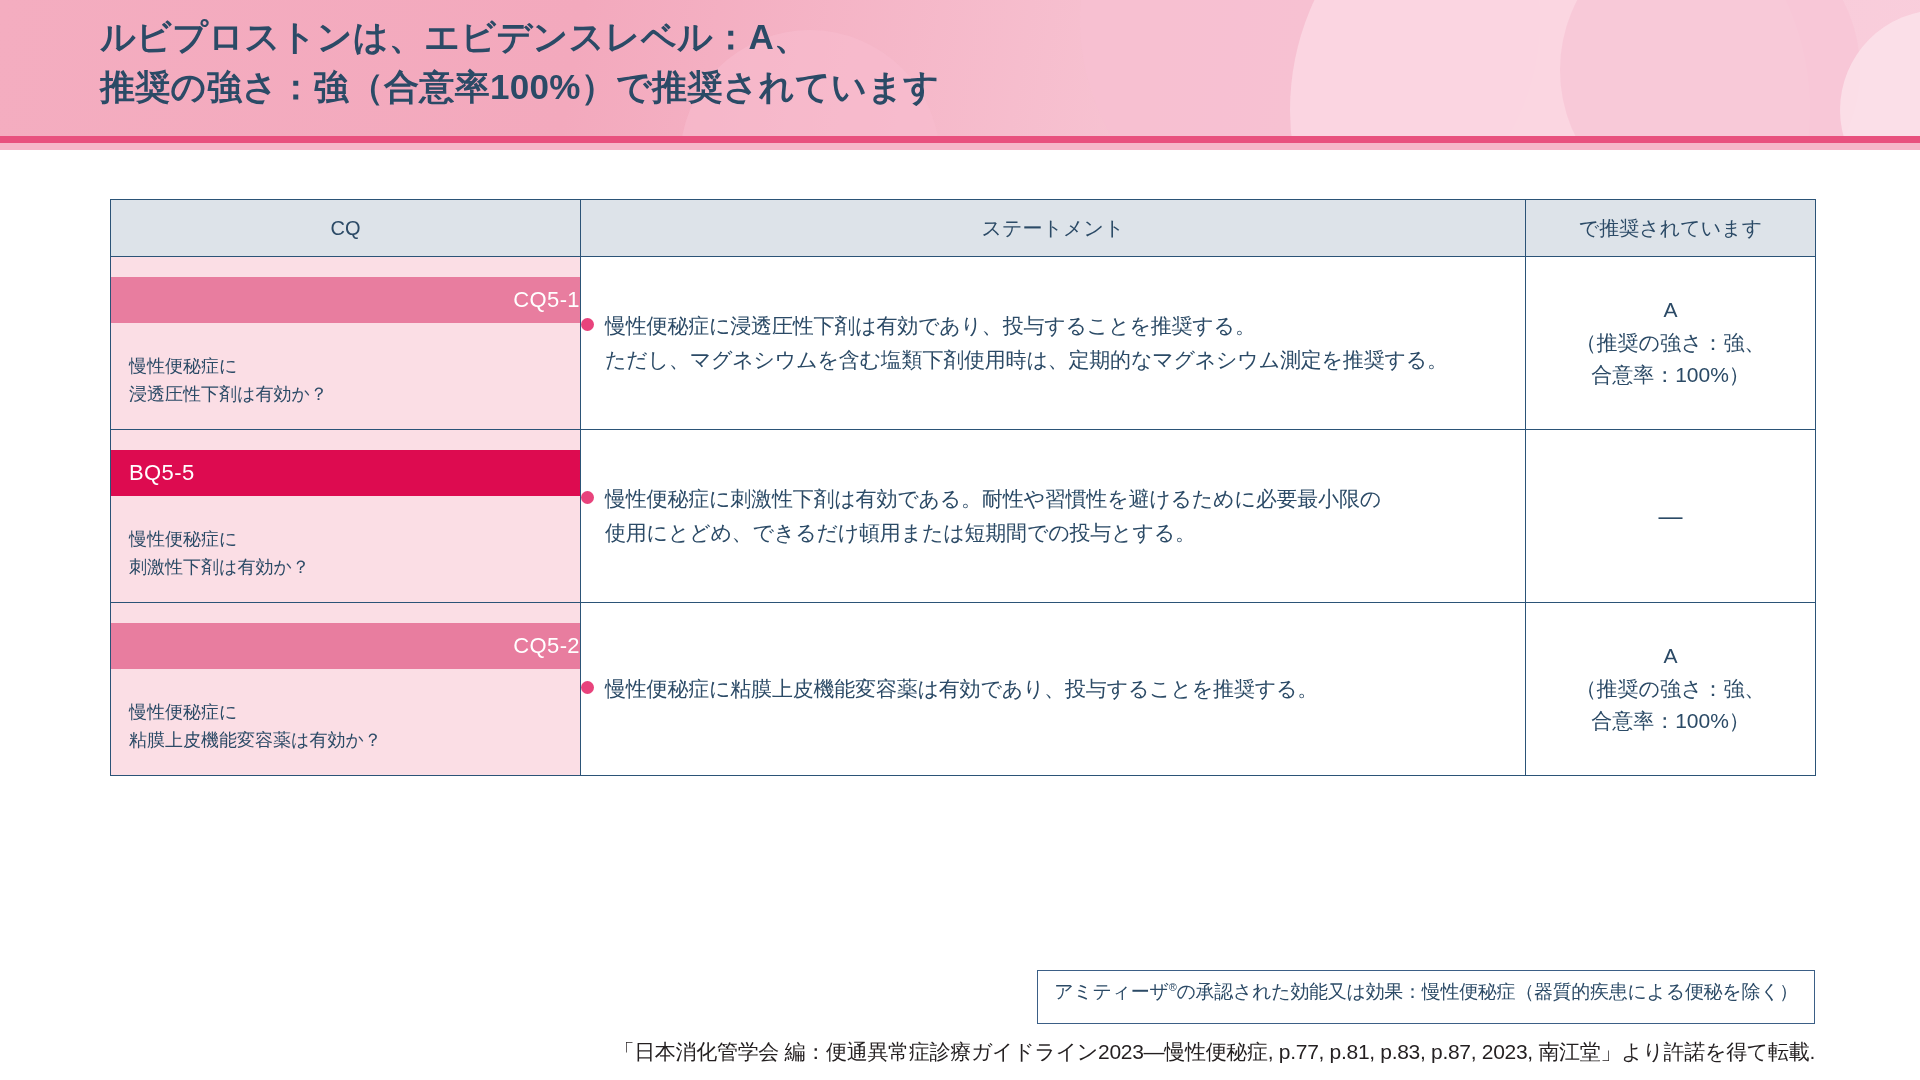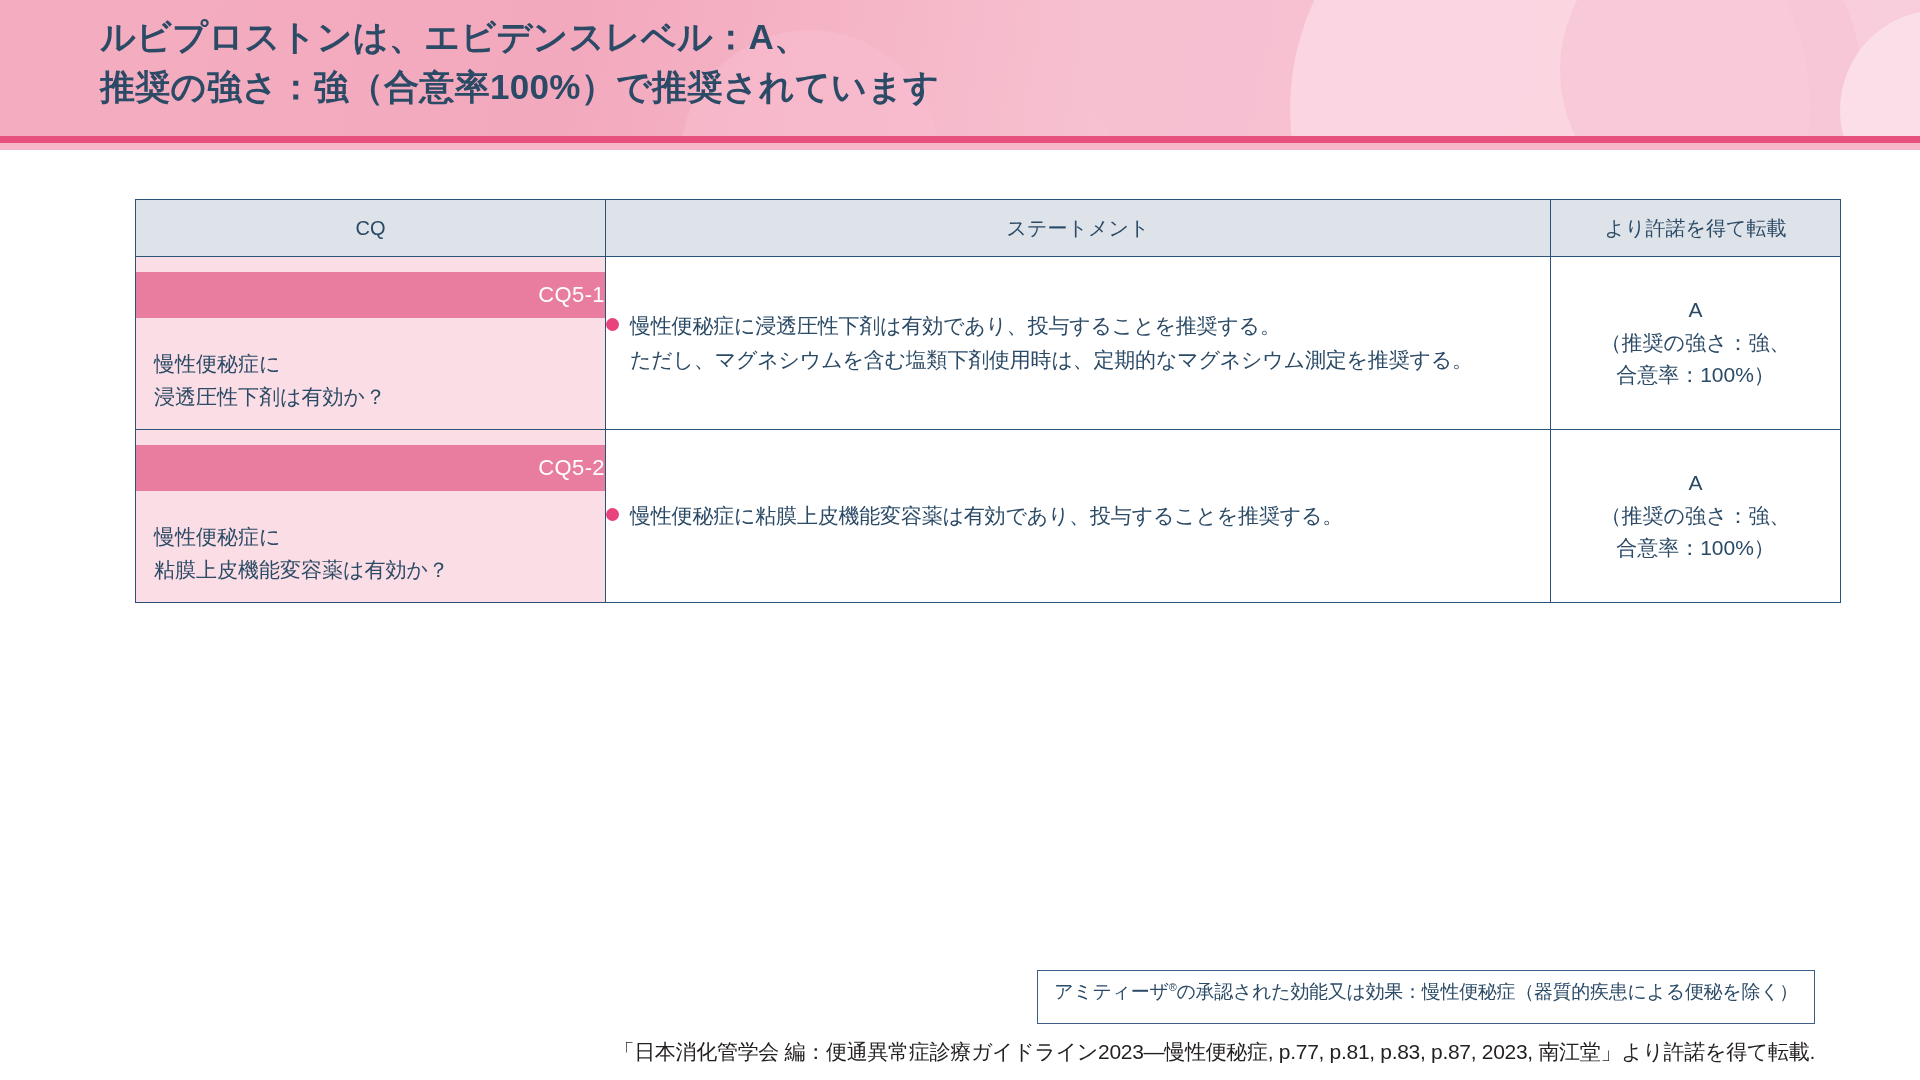--- a/index.html
+++ b/index.html
@@ -88,21 +88,20 @@
   }
 
   
   .table {
     position: absolute;
     left: 110px;
     top: 199px;
     width: 1705px;
     border-collapse: collapse;
     table-layout: fixed;
-    margin-left: 25px;
   }
   .table th, .table td {
     border: 1.5px solid #2b5377;
     vertical-align: middle;
     padding: 0;
   }
   .table thead th {
     background: #dde3e9;
     color: #2b4a66;
     font-size: 20px;
@@ -127,21 +126,21 @@
     padding-left: 18px;
     color: #ffffff;
     font-size: 22px;
     font-weight: normal;
     letter-spacing: .4px;
   }
   .badge-cq { background: #e87d9f; text-align: right; }
   .badge-bq { background: #dd0b50; }
   .cq-question {
     padding: 30px 16px 0 18px;
-    font-size: 21px;
+    font-size: 18px;
     line-height: 1.55;
     color: #2b4a66;
     white-space: pre-line;
   }
 
   .stmt-cell {
     background: #ffffff;
     padding: 0 22px 0 18px;
   }
   .stmt-wrap {
@@ -222,21 +221,21 @@
 <table class="table">
   <colgroup>
     <col class="col-cq">
     <col class="col-stmt">
     <col class="col-ev">
   </colgroup>
   <thead>
     <tr>
       <th>CQ</th>
       <th>ステートメント</th>
-      <th>より許諾を得て転載</th>
+      <th>で推奨されています</th>
     </tr>
   </thead>
   <tbody>
 
     <tr>
       <td class="cq-cell">
         <span class="cq-badge badge-cq">CQ5-1</span>
         <div class="cq-question">慢性便秘症に
 浸透圧性下剤は有効か？</div>
       </td>
@@ -245,20 +244,35 @@
           <span class="bullet"></span>
           <span class="stmt-text">慢性便秘症に浸透圧性下剤は有効であり、投与することを推奨する。
 ただし、マグネシウムを含む塩類下剤使用時は、定期的なマグネシウム測定を推奨する。</span>
         </div>
       </td>
       <td class="ev-cell">A
 （推奨の強さ：強、
 合意率：100%）</td>
     </tr>
 
+    <tr>
+      <td class="cq-cell">
+        <span class="cq-badge badge-bq">BQ5-5</span>
+        <div class="cq-question">慢性便秘症に
+刺激性下剤は有効か？</div>
+      </td>
+      <td class="stmt-cell">
+        <div class="stmt-wrap">
+          <span class="bullet"></span>
+          <span class="stmt-text">慢性便秘症に刺激性下剤は有効である。耐性や習慣性を避けるために必要最小限の
+使用にとどめ、できるだけ頓用または短期間での投与とする。</span>
+        </div>
+      </td>
+      <td class="ev-cell ev-dash">—</td>
+    </tr>
 
     <tr>
       <td class="cq-cell">
         <span class="cq-badge badge-cq">CQ5-2</span>
         <div class="cq-question">慢性便秘症に
 粘膜上皮機能変容薬は有効か？</div>
       </td>
       <td class="stmt-cell">
         <div class="stmt-wrap">
           <span class="bullet"></span>

